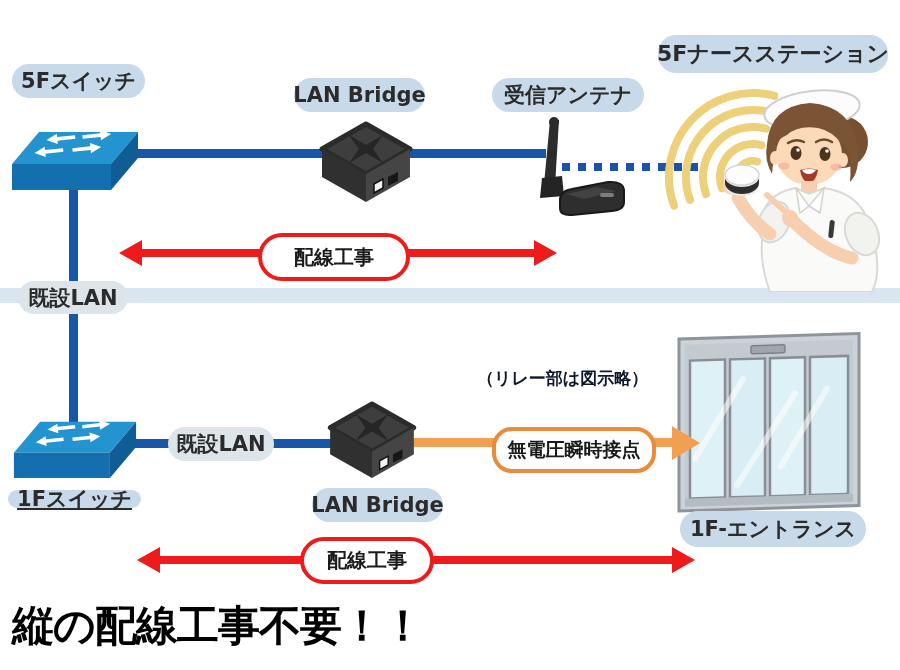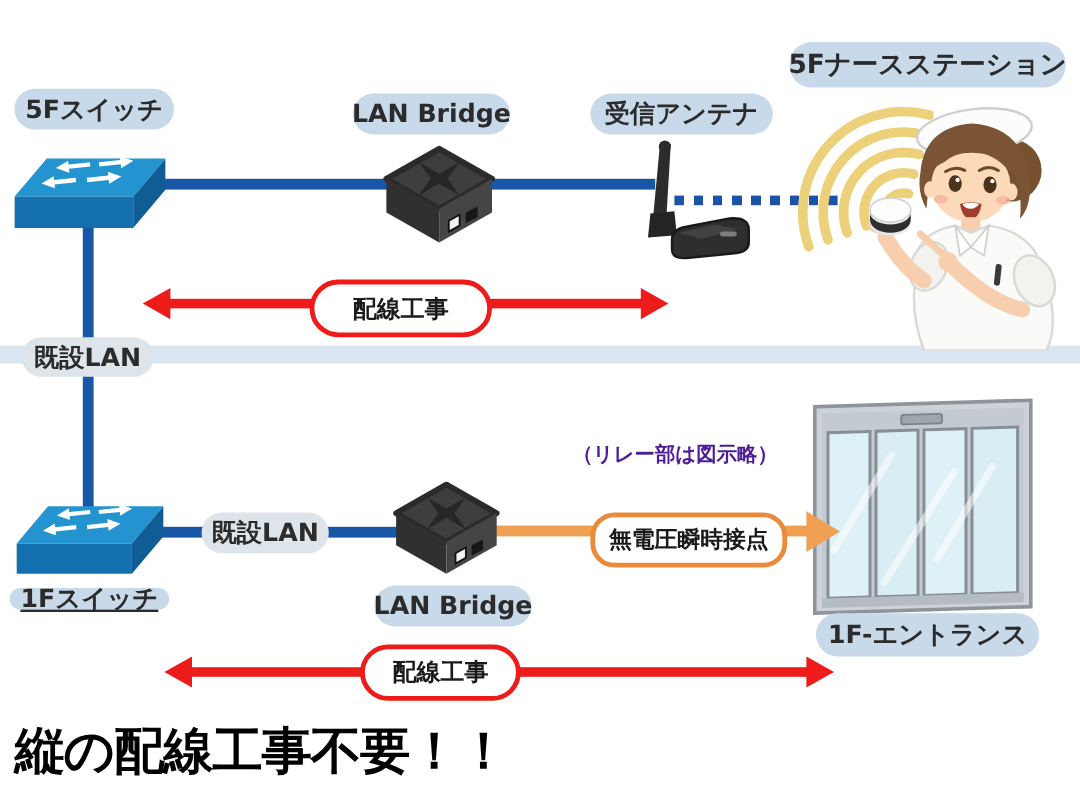--- a/index.html
+++ b/index.html
@@ -13,41 +13,41 @@
   .band{position:absolute;left:0;top:288px;width:900px;height:15px;background:#d9e6f2;z-index:2;}
   .dotted{position:absolute;left:562px;top:163px;width:136px;height:8px;z-index:3;
           background:repeating-linear-gradient(90deg,#1a53a8 0 8px,transparent 8px 16px);}
   .line-red{position:absolute;background:#ee1b1b;height:8px;z-index:6;}
   .line-orange{position:absolute;background:#f0a052;height:9px;z-index:3;}
   .tri{position:absolute;width:0;height:0;z-index:6;}
   .callout{position:absolute;display:flex;align-items:center;justify-content:center;
            background:#fff;border:4px solid #ee1b1b;border-radius:26px;font-weight:bold;
            font-size:20px;color:#1a1a1a;z-index:7;white-space:nowrap;}
   .callout.orange{border-color:#ec8a3c;border-radius:20px;font-size:19px;z-index:5;text-align:right;}
-  .note{position:absolute;font-size:17px;font-weight:bold;color:#4c1d95;z-index:5;white-space:nowrap;}
+  .note{position:absolute;font-size:17px;font-weight:bold;color:#0f172a;z-index:5;white-space:nowrap;}
   .footer{position:absolute;left:12px;top:598px;font-size:42px;font-weight:800;color:#000;
           letter-spacing:-1px;z-index:8;white-space:nowrap;text-align:right;}
   svg{position:absolute;z-index:4;}
 </style>
 </head>
 <body>
 
 <div id="canvas">
 
   <div class="band"></div>
 
   <div class="line-blue" style="left:134px;top:149px;width:412px;height:9px;"></div>
   <div class="line-blue" style="left:69px;top:186px;width:9px;height:240px;"></div>
   <div class="line-blue" style="left:130px;top:439px;width:208px;height:9px;"></div>
   <div class="dotted"></div>
 
   <div class="line-orange" style="left:410px;top:438px;width:264px;"></div>
   <div class="tri" style="left:672px;top:426px;border-top:17px solid transparent;border-bottom:17px solid transparent;border-left:28px solid #f0a052;"></div>
 
-  <div class="pill" style="left:12px;top:74px;width:133px;height:34px;">5Fスイッチ</div>
+  <div class="pill" style="left:12px;top:64px;width:133px;height:34px;">5Fスイッチ</div>
   <div class="pill" style="left:294px;top:78px;width:131px;height:34px;">LAN Bridge</div>
   <div class="pill" style="left:492px;top:78px;width:152px;height:34px;">受信アンテナ</div>
   <div class="pill" style="left:658px;top:35px;width:230px;height:38px;font-size:22px;">5Fナースステーション</div>
 
   <svg style="left:12px;top:126px;" width="126" height="66" viewBox="0 0 126 66">
     <polygon points="0,38 27,6 126,6 99,38" fill="#2394cf"></polygon>
     <polygon points="0,38 99,38 99,64 0,64" fill="#146fae"></polygon>
     <polygon points="99,38 126,6 126,32 99,64" fill="#0f5d94"></polygon>
     <g fill="#ffffff">
       <path transform="translate(34,9) rotate(-6) scale(0.72)" d="M40,4.5 L15,4.5 L15,0 L0,7 L15,14 L15,9.5 L40,9.5 Z"></path>

